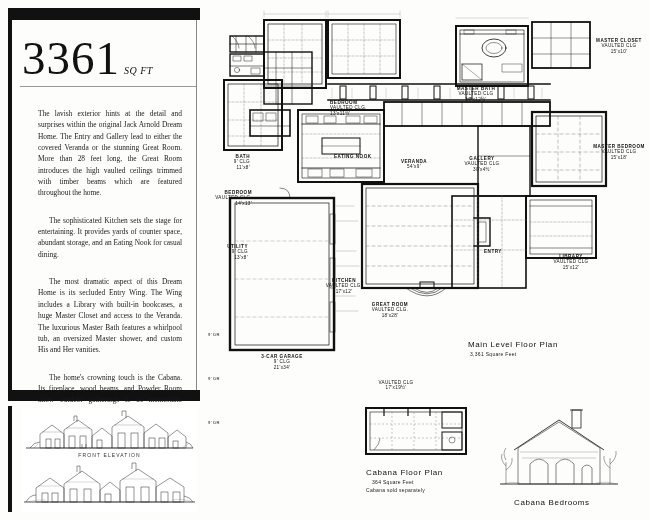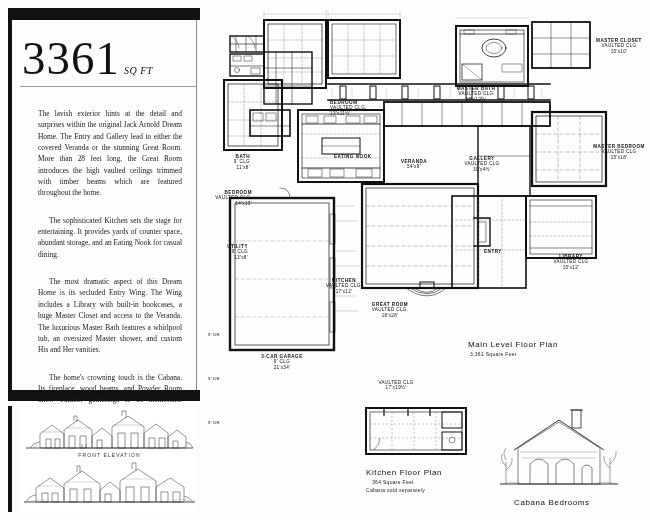--- a/index.html
+++ b/index.html
@@ -562,20 +562,20 @@
     <div class="gdoor" style="left:2px; top:414px">9' DR</div>
 
     <div class="rlabel ctr" style="left:160px; top:374px; width:60px">
       <span class="cl">VAULTED CLG</span><br>
       <span class="dm">17'x19½'</span>
     </div>
 
     <div class="caption cap-title" style="left:262px; top:334px">Main Level Floor Plan</div>
     <div class="caption cap-sub" style="left:264px; top:345px">3,361 Square Feet</div>
 
-    <div class="caption cap-title" style="left:160px; top:462px">Kitchen Floor Plan</div>
+    <div class="caption cap-title" style="left:160px; top:462px">Cabana Floor Plan</div>
     <div class="caption cap-sub" style="left:166px; top:473px">364 Square Feet</div>
     <div class="caption cap-sub" style="left:160px; top:481px">Cabana sold separately</div>
 
     <div class="caption cap-title" style="left:308px; top:492px">Cabana Bedrooms</div>
   </div>
 
 </div>
 
 </body></html>

